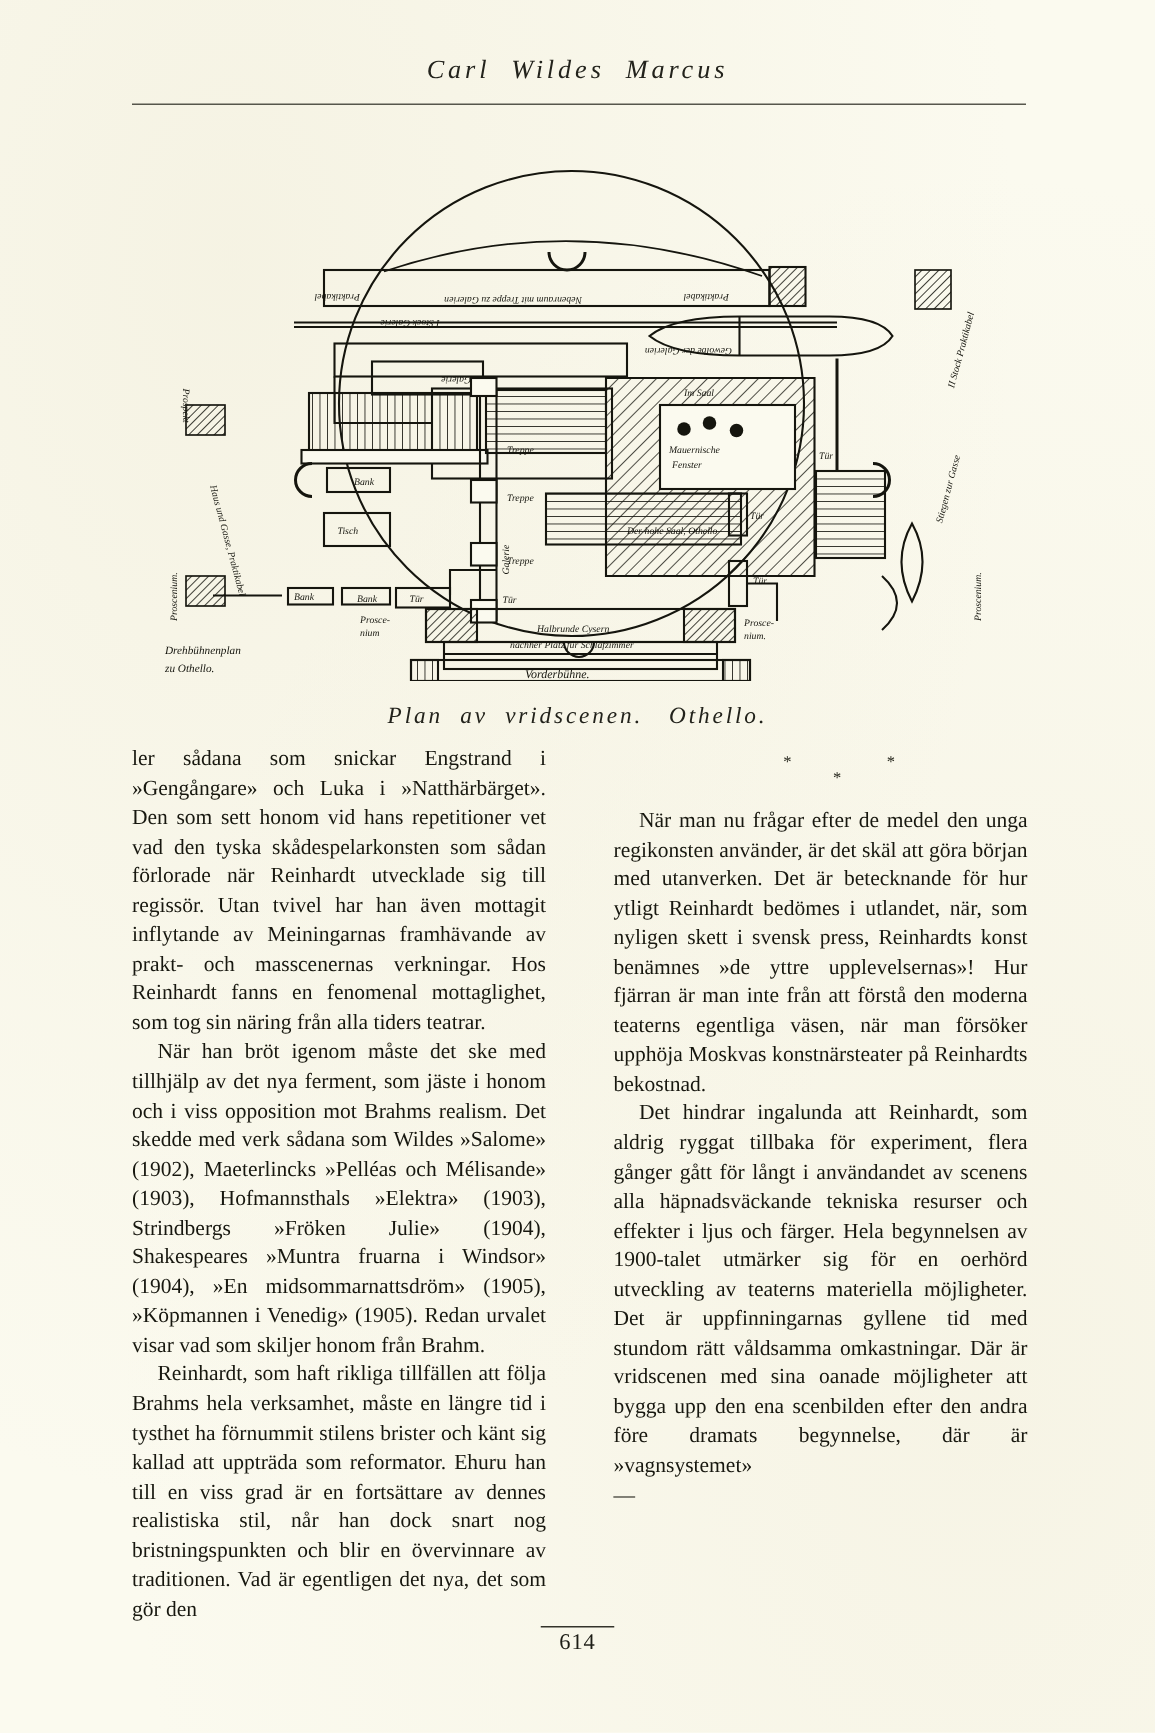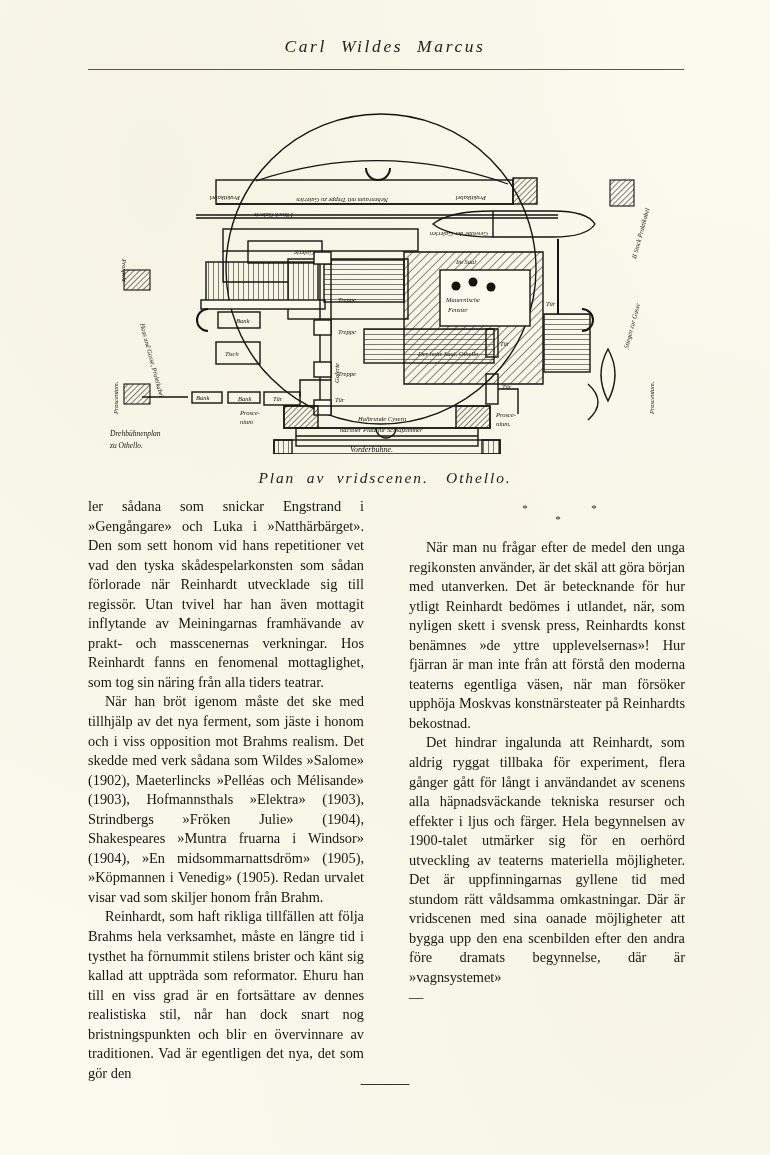--- a/index.html
+++ b/index.html
@@ -293,14 +293,15 @@
         <span class="s2">*</span>
         <span class="s3">*</span>
       </div>
       <p class="indent">När man nu frågar efter de medel den unga regikonsten använder, är det skäl att göra början med utanverken.  Det är betecknande för hur ytligt Reinhardt bedömes i utlandet, när, som nyligen skett i svensk press, Reinhardts konst benämnes »de yttre upplevelsernas»!  Hur fjärran är man inte från att förstå den moderna teaterns egentliga väsen, när man försöker upphöja Moskvas konstnärsteater på Reinhardts bekostnad.</p>
       <p class="indent">Det hindrar ingalunda att Reinhardt, som aldrig ryggat tillbaka för experiment, flera gånger gått för långt i användandet av scenens alla häpnadsväckande tekniska resurser och effekter i ljus och färger.  Hela begynnelsen av 1900-talet utmärker sig för en oerhörd utveckling av teaterns materiella möjligheter.  Det är uppfinningarnas gyllene tid med stundom rätt våldsamma omkastningar.  Där är vridscenen med sina oanade möjligheter att bygga upp den ena scenbilden efter den andra före dramats begynnelse, där är »vagnsystemet»</p>
       <p class="dash">—</p>
     </div>
   </div>
 
   <div class="folio-rule"></div>
+  <div class="folio">614</div>
 
 </div>
 
 </body></html>

